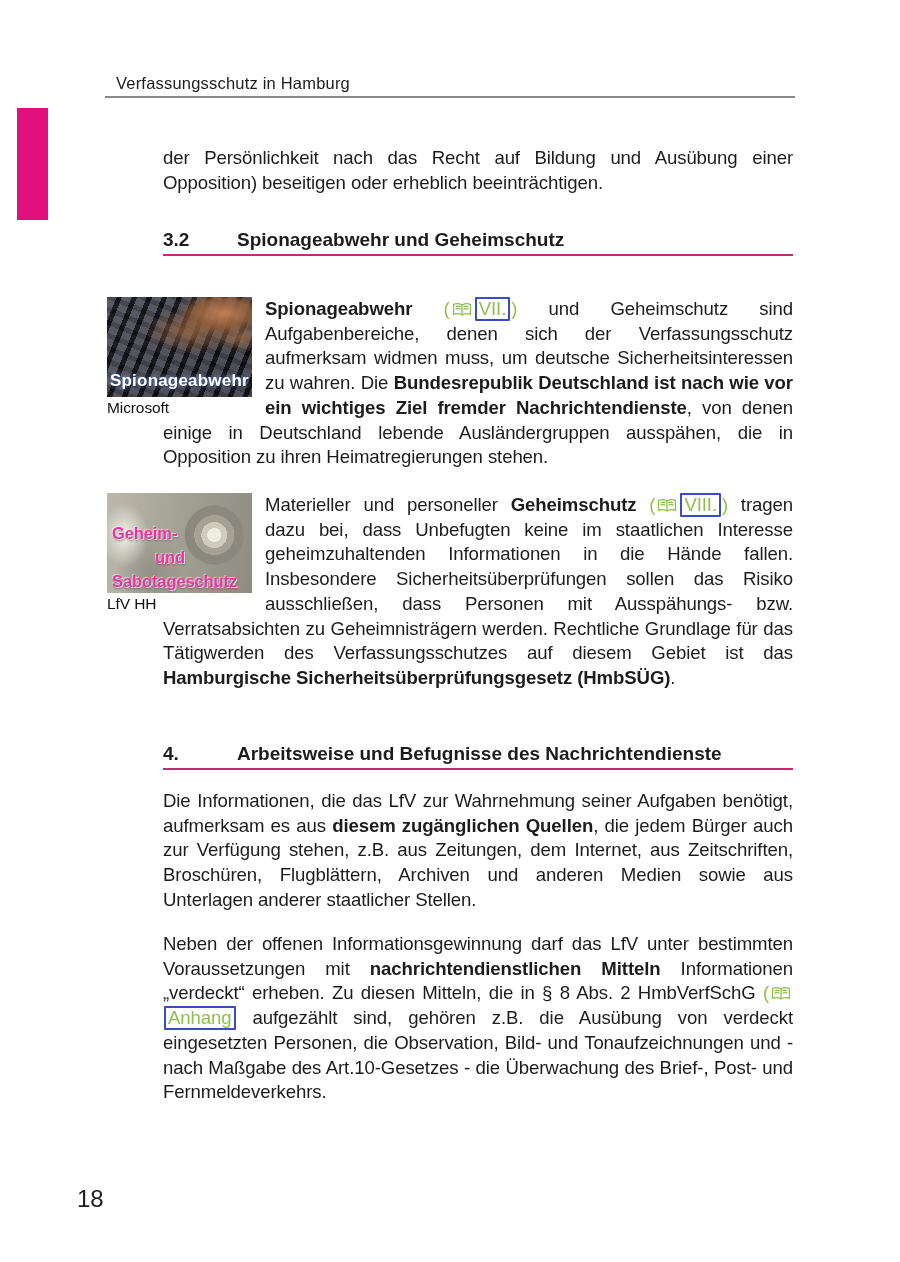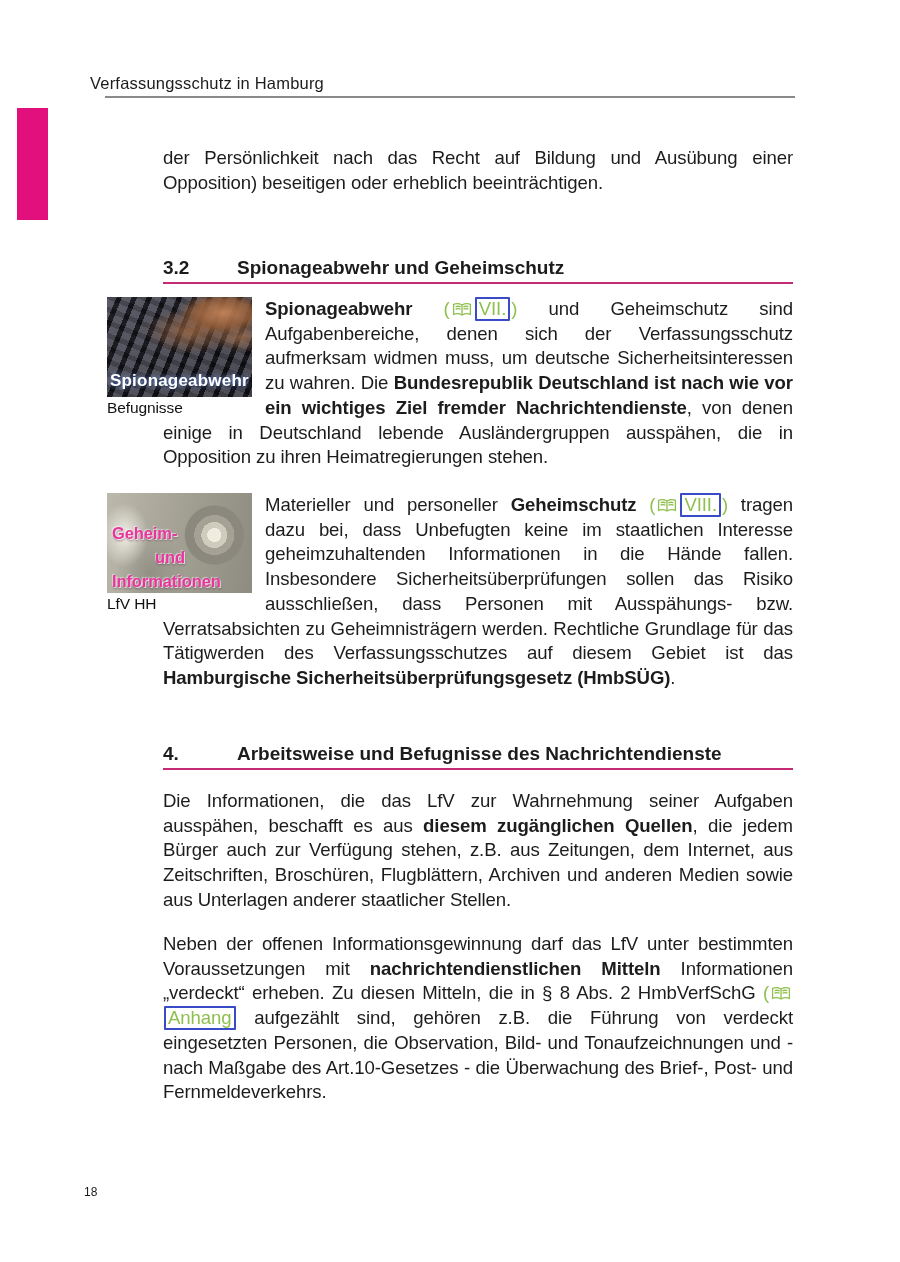--- a/index.html
+++ b/index.html
@@ -6,21 +6,21 @@
     --accent-pink:#e2107c; --rule-pink:#c52a74; --rule-gray:#8a8a8a;
     --link-green:#8fbf4d; --link-blue:#3a4bc8; --overlay-pink:#e8359b;
     --text-color:#1c1c1c;
   }
   *{margin:0;padding:0;box-sizing:border-box;}
   html,body{background:#fff;}
   .page{
     position:relative;width:900px;height:1262px;background:#ffffff;overflow:hidden;
     font-family:"Liberation Sans","DejaVu Sans",sans-serif;color:var(--text-color);
   }
-  .hdr-title{position:absolute;left:90px;top:74px;font-size:16.5px;letter-spacing:.2px;}
+  .hdr-title{position:absolute;left:116px;top:74px;font-size:16.5px;letter-spacing:.2px;}
   .hdr-rule{position:absolute;left:105px;top:96px;width:690px;height:2px;background:var(--rule-gray);}
   .side-bar{position:absolute;left:17px;top:108px;width:31px;height:112px;background:var(--accent-pink);}
   .body-text{font-size:18.6px;line-height:24.7px;text-align:justify;letter-spacing:-0.1px;}
   .blk{position:absolute;left:163px;width:630px;}
   .b{font-weight:bold;}
   .g{color:var(--link-green);}
   .refbox{
     color:var(--link-green);border:2px solid var(--link-blue);
     padding:0 2px;margin:0 1px;display:inline-block;line-height:20px;border-radius:1px;
   }
@@ -53,78 +53,78 @@
       radial-gradient(ellipse 50px 60px at 30% 80%, rgba(130,128,118,.6) 0%, rgba(0,0,0,0) 70%),
       linear-gradient(100deg,#bcb9ac 0%,#a09d91 55%,#8e8b80 100%);
     padding-left: 36px;
   }
   .photo-2 .overlay-2{
     position:absolute;left:5px;bottom:0px;
     font-size:16.5px;font-weight:bold;line-height:24px;color:var(--overlay-pink);
     text-shadow:1px 1px 1px rgba(255,255,255,.85),-1px -1px 1px rgba(255,255,255,.5),1px 2px 2px rgba(60,0,40,.4);
   }
   .caption{font-size:15.5px;line-height:18px;margin-top:2px;color:#111;text-align:left;}
-  .page-num{position:absolute;left:84px;top:1185px;font-size:12px;}
+  .page-num{position:absolute;left:77px;top:1185px;font-size:24px;}
 </style>
 </head>
 <body>
 
 <div class="page">
 
   <div class="hdr-title">Verfassungsschutz in Hamburg</div>
   <div class="hdr-rule"></div>
   <div class="side-bar"></div>
 
   <div class="blk body-text" style="top:146px;">der Persönlichkeit nach das Recht auf Bildung und Ausübung einer Opposition) beseitigen oder erheblich beeinträchtigen.</div>
 
-  <div class="blk heading" style="top:256px;">
+  <div class="blk heading" style="top:228px;">
     <span class="num">3.2</span><span>Spionageabwehr und Geheimschutz</span>
   </div>
 
   <div class="blk body-text" style="top:297px;">
     <span class="img-card" style="display:block;">
       <span class="photo photo-1" style="display:block;">
         <span class="overlay-1">Spionageabwehr</span>
       </span>
-      <span class="caption" style="display:block;">Befugnisse</span>
+      <span class="caption" style="display:block;">Microsoft</span>
     </span><span><span class="b">Spionageabwehr</span><span> </span><span class="g">(</span><svg class="book-icon" width="20" height="15" viewBox="0 0 20 15" fill="none" stroke="var(--link-green)" stroke-width="1.3">
           <path d="M10 3 C7.2 1.4 4.2 1.4 1.6 2.3 L1.6 12.3 C4.2 11.4 7.2 11.4 10 13 C12.8 11.4 15.8 11.4 18.4 12.3 L18.4 2.3 C15.8 1.4 12.8 1.4 10 3 Z"></path>
           <path d="M10 3 L10 13"></path>
           <path d="M3.6 4.6 C5.6 4.1 7.4 4.2 8.6 4.9 M3.6 7 C5.6 6.5 7.4 6.6 8.6 7.3 M11.4 4.9 C12.6 4.2 14.4 4.1 16.4 4.6 M11.4 7.3 C12.6 6.6 14.4 6.5 16.4 7"></path>
         </svg><span class="refbox">VII.</span><span class="g">)</span><span> und Geheimschutz sind Aufgabenbereiche, denen sich der Verfassungsschutz aufmerksam widmen muss, um deutsche Sicherheitsinteressen zu wahren. Die </span><span class="b">Bundesrepublik Deutschland ist nach wie vor ein wichtiges Ziel fremder Nachrichtendienste</span><span>, von denen einige in Deutschland lebende Ausländergruppen ausspähen, die in Opposition zu ihren Heimatregierungen stehen.</span></span>
   </div>
 
   <div class="blk body-text" style="top:493px;">
     <span class="img-card" style="display:block;">
       <span class="photo photo-2" style="display:block;">
         <span class="overlay-2">
           <span style="display:block;">Geheim-</span>
           <span style="display:block;margin-left:43px;">und</span>
-          <span style="display:block;">Informationen</span>
+          <span style="display:block;">Sabotageschutz</span>
         </span>
       </span>
       <span class="caption" style="display:block;">LfV HH</span>
     </span><span><span>Materieller und personeller </span><span class="b">Geheimschutz</span><span> </span><span class="g">(</span><svg class="book-icon" width="20" height="15" viewBox="0 0 20 15" fill="none" stroke="var(--link-green)" stroke-width="1.3">
           <path d="M10 3 C7.2 1.4 4.2 1.4 1.6 2.3 L1.6 12.3 C4.2 11.4 7.2 11.4 10 13 C12.8 11.4 15.8 11.4 18.4 12.3 L18.4 2.3 C15.8 1.4 12.8 1.4 10 3 Z"></path>
           <path d="M10 3 L10 13"></path>
           <path d="M3.6 4.6 C5.6 4.1 7.4 4.2 8.6 4.9 M3.6 7 C5.6 6.5 7.4 6.6 8.6 7.3 M11.4 4.9 C12.6 4.2 14.4 4.1 16.4 4.6 M11.4 7.3 C12.6 6.6 14.4 6.5 16.4 7"></path>
         </svg><span class="refbox">VIII.</span><span class="g">)</span><span> tragen dazu bei, dass Unbefugten keine im staatlichen Interesse geheimzuhaltenden Informationen in die Hände fallen. Insbesondere Sicherheitsüberprüfungen sollen das Risiko ausschließen, dass Personen mit Ausspähungs- bzw. Verratsabsichten zu Geheimnisträgern werden. Rechtliche Grundlage für das Tätigwerden des Verfassungsschutzes auf diesem Gebiet ist das </span><span class="b">Hamburgische Sicherheitsüberprüfungsgesetz (HmbSÜG)</span><span>.</span></span>
   </div>
 
   <div class="blk heading" style="top:742px;">
     <span class="num">4.</span><span>Arbeitsweise und Befugnisse des Nachrichtendienste</span>
   </div>
 
   <div class="blk body-text" style="top:789px;">
-    <span><span>Die Informationen, die das LfV zur Wahrnehmung seiner Aufgaben ausspähen, beschafft es aus </span><span class="b">diesem zugänglichen Quellen</span><span>, die jedem Bürger auch zur Verfügung stehen, z.B. aus Zeitungen, dem Internet, aus Zeitschriften, Broschüren, Flugblättern, Archiven und anderen Medien sowie aus Unterlagen anderer staatlicher Stellen.</span></span>
+    <span><span>Die Informationen, die das LfV zur Wahrnehmung seiner Aufgaben benötigt, aufmerksam es aus </span><span class="b">diesem zugänglichen Quellen</span><span>, die jedem Bürger auch zur Verfügung stehen, z.B. aus Zeitungen, dem Internet, aus Zeitschriften, Broschüren, Flugblättern, Archiven und anderen Medien sowie aus Unterlagen anderer staatlicher Stellen.</span></span>
   </div>
 
   <div class="blk body-text" style="top:932px;">
     <span><span>Neben der offenen Informationsgewinnung darf das LfV unter bestimmten Voraussetzungen mit </span><span class="b">nachrichtendienstlichen Mitteln</span><span> Informationen „verdeckt“ erheben. Zu diesen Mitteln, die in § 8 Abs. 2 HmbVerfSchG </span><span class="g">(</span><svg class="book-icon" width="20" height="15" viewBox="0 0 20 15" fill="none" stroke="var(--link-green)" stroke-width="1.3">
           <path d="M10 3 C7.2 1.4 4.2 1.4 1.6 2.3 L1.6 12.3 C4.2 11.4 7.2 11.4 10 13 C12.8 11.4 15.8 11.4 18.4 12.3 L18.4 2.3 C15.8 1.4 12.8 1.4 10 3 Z"></path>
           <path d="M10 3 L10 13"></path>
           <path d="M3.6 4.6 C5.6 4.1 7.4 4.2 8.6 4.9 M3.6 7 C5.6 6.5 7.4 6.6 8.6 7.3 M11.4 4.9 C12.6 4.2 14.4 4.1 16.4 4.6 M11.4 7.3 C12.6 6.6 14.4 6.5 16.4 7"></path>
-        </svg><span class="refbox">Anhang</span><span> aufgezählt sind, gehören z.B. die Führung von verdeckt eingesetzten Personen, die Observation, Bild- und Tonaufzeichnungen und - nach Maßgabe des Art.10-Gesetzes - die Überwachung des Brief-, Post- und Fernmeldeverkehrs.</span></span>
+        </svg><span class="refbox">Anhang</span><span> aufgezählt sind, gehören z.B. die Ausübung von verdeckt eingesetzten Personen, die Observation, Bild- und Tonaufzeichnungen und - nach Maßgabe des Art.10-Gesetzes - die Überwachung des Brief-, Post- und Fernmeldeverkehrs.</span></span>
   </div>
 
   <div class="page-num">18</div>
 
 </div>
 
 </body></html>

